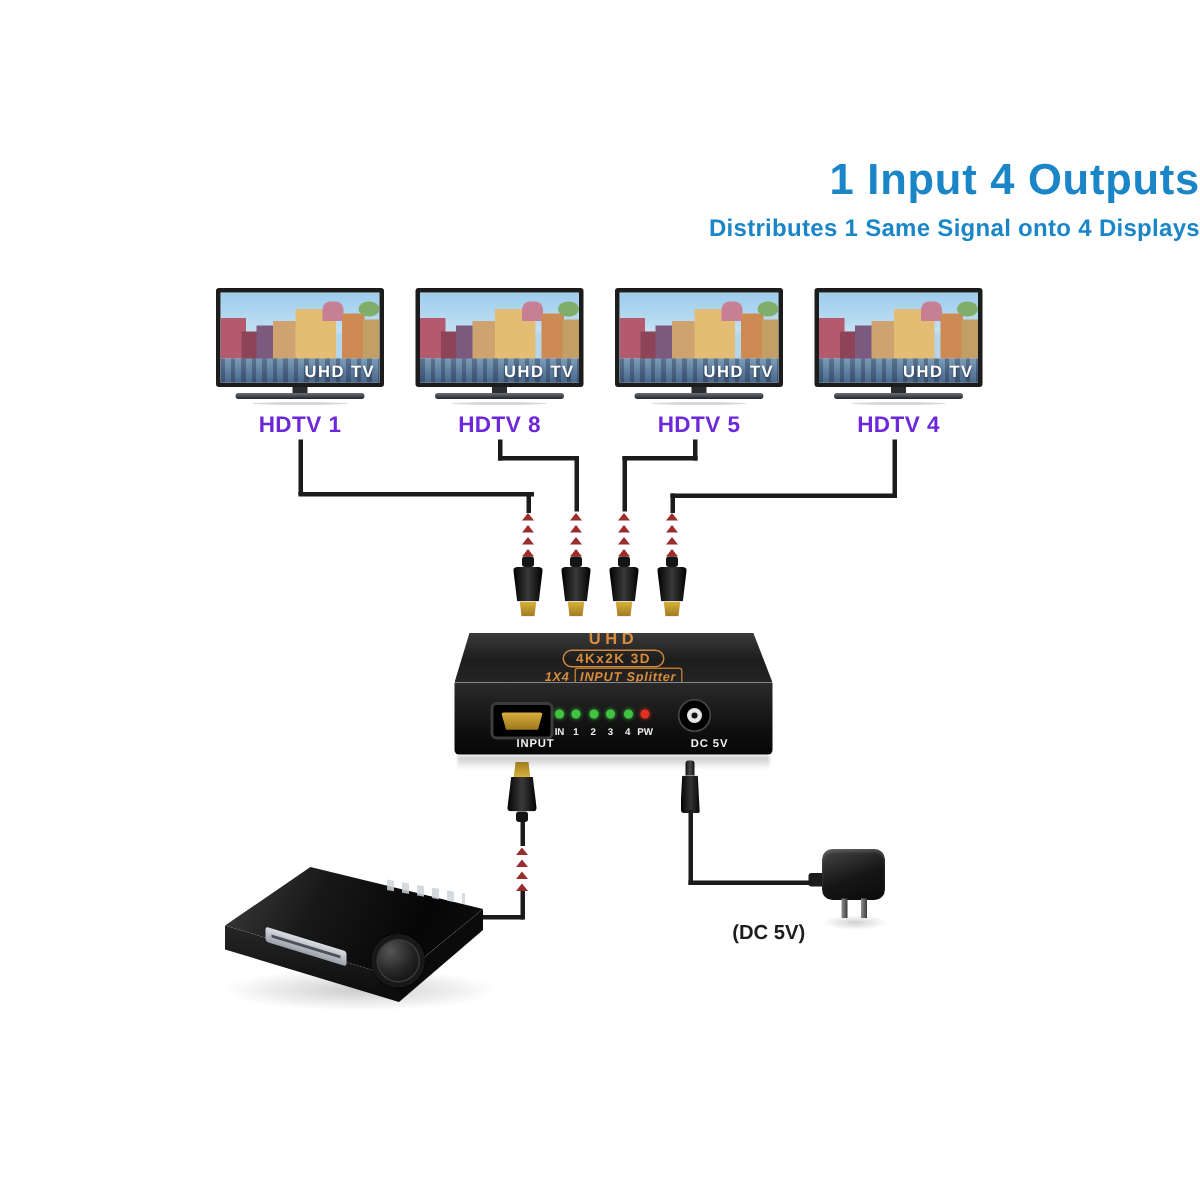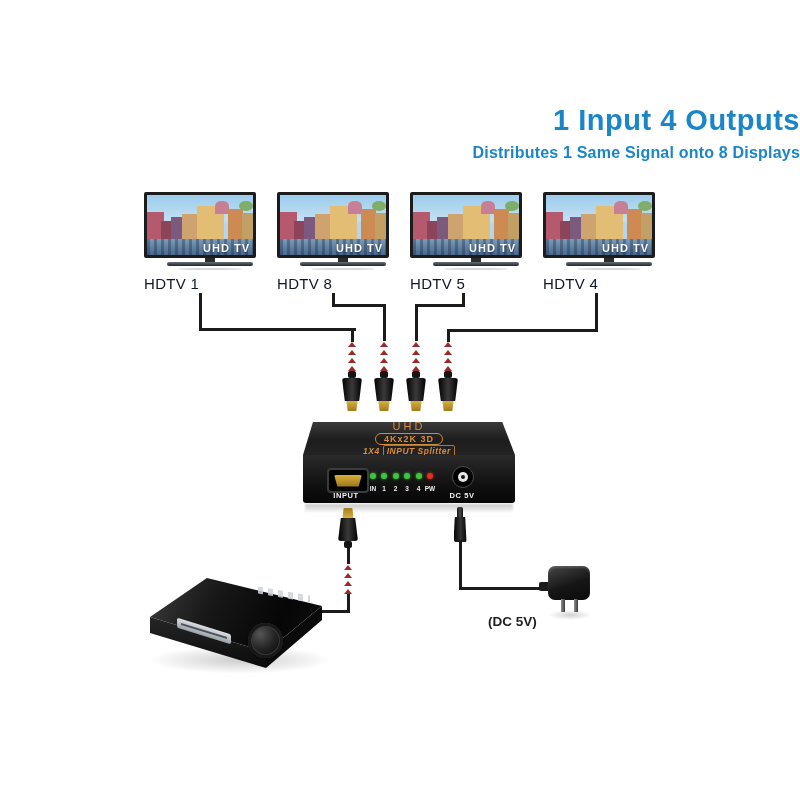--- a/index.html
+++ b/index.html
@@ -5,21 +5,21 @@
   html,body{margin:0;padding:0;background:#fff;}
   #canvas{position:relative;width:800px;height:800px;background:#fff;overflow:hidden;
           font-family:"Liberation Sans",sans-serif;}
 
   
   .hdr{position:absolute;left:0;right:0;top:104px;text-align:right;color:#1a86c8;}
   .hdr h1{margin:0;font-size:29px;font-weight:bold;letter-spacing:.5px;}
   .hdr h2{margin:7px 0 0;font-size:16px;font-weight:bold;letter-spacing:.2px;}
 
   
-  .tv{position:absolute;top:192px;width:132px;}
+  .tv{position:absolute;top:192px;width:112px;}
   .tv-screen{position:relative;width:106px;height:60px;border:3px solid #1c1c1c;border-radius:2px;
              overflow:hidden;background:linear-gradient(180deg,#9cccec 0%,#c2e0f3 42%,#b5d5ea 48%);}
   .hb{position:absolute;}
   .b1{left:0;top:28%;width:16%;height:46%;background:#b55a6e;}
   .b2{left:13%;top:44%;width:11%;height:32%;background:#8e4458;}
   .b3{left:23%;top:37%;width:11%;height:39%;background:#7c5a80;}
   .b4{left:33%;top:31%;width:15%;height:45%;background:#cfa370;}
   .b5{left:47%;top:18%;width:26%;height:58%;background:#e3bd74;}
   .b6{left:64%;top:10%;width:13%;height:22%;background:#c77f95;border-radius:40% 40% 0 0;}
   .b7{left:76%;top:24%;width:15%;height:50%;background:#cd8a52;}
@@ -27,21 +27,21 @@
   .b9{left:87%;top:10%;width:13%;height:17%;background:#7fae6a;border-radius:50%;}
   .water{position:absolute;left:0;bottom:0;width:100%;height:26%;
          background:repeating-linear-gradient(90deg,rgba(20,30,55,.32) 0 3px,rgba(0,0,0,0) 3px 7px),
                     linear-gradient(180deg,#7b9cb8,#49688e);}
   .uhd{position:absolute;right:3px;bottom:1px;color:#fff;font-weight:bold;font-size:11px;
        letter-spacing:1px;text-shadow:0 1px 2px rgba(0,0,0,.45);}
   .tv-neck{width:10px;height:5px;background:#2a2d30;margin:-1px auto 0;}
   .tv-base{width:86px;height:4px;background:linear-gradient(180deg,#697077,#23262a);
            margin:0 auto;border-radius:2px;}
   .tv-refl{width:64px;height:2px;background:#d9d9d9;margin:2px auto 0;border-radius:50%;}
-  .tv-label{margin-top:5px;font-size:15px;font-weight:normal;color:#0f172a;letter-spacing:.3px;}
+  .tv-label{text-align:center;margin-top:5px;font-size:15px;font-weight:bold;color:#6d28d9;letter-spacing:.3px;}
 
   
   .line{position:absolute;background:#1b1b1b;}
   .chevcol{position:absolute;width:8px;display:flex;flex-direction:column;gap:3px;align-items:center;}
   .chev{width:0;height:0;border-left:4px solid transparent;border-right:4px solid transparent;
         border-bottom:5px solid #9b2c2c;}
 
   
   .plug{position:absolute;width:20px;display:flex;flex-direction:column;align-items:center;}
   .p-relief{width:8px;height:7px;background:#141414;border-radius:2px;}
@@ -57,35 +57,35 @@
   .dc-tip{width:6px;height:10px;background:linear-gradient(90deg,#111,#4a4a4a,#111);border-radius:2px 2px 0 0;}
   .dc-base{width:13px;height:25px;background:linear-gradient(90deg,#050505,#333 50%,#050505);
            clip-path:polygon(10% 0,90% 0,100% 100%,0 100%);border-radius:2px;}
 
   
   .box-top{position:absolute;left:303px;top:422px;width:212px;height:33px;
            clip-path:polygon(4.7% 0,94% 0,100% 100%,0 100%);
            background:linear-gradient(180deg,#3a3a3a,#1d1d1d 55%,#242424);
            display:flex;flex-direction:column;align-items:center;justify-content:center;gap:1px;
            color:#d98c3c;text-align:center;}
-  .bt1{font-size:11px;font-weight:normal;letter-spacing:3px;line-height:11px;}
+  .bt1{font-size:11px;font-weight:bold;letter-spacing:3px;line-height:11px;}
   .bt2{font-size:9px;font-weight:bold;letter-spacing:1px;border:1px solid #cf8a3e;border-radius:7px;
        padding:0 8px;line-height:10px;text-align:center;}
   .bt3{font-size:8.5px;font-weight:bold;font-style:italic;line-height:10px;letter-spacing:.5px;}
   .bt3 .mdl{border:1px solid #b5742f;border-radius:2px;padding:0 3px;margin-left:3px;}
   .box-front{position:absolute;left:303px;top:455px;width:212px;height:48px;
              background:linear-gradient(180deg,#2a2a2a,#101010 65%,#060606);border-radius:0 0 3px 3px;}
   .box-refl{position:absolute;left:305px;top:504px;width:208px;height:9px;
             background:linear-gradient(180deg,rgba(90,90,90,.35),rgba(0,0,0,0));filter:blur(1.2px);}
   .hport{position:absolute;left:24px;top:13px;width:38px;height:21px;background:#000;
          border:2px solid #3c3c3c;border-radius:4px;display:flex;align-items:center;justify-content:center;}
   .hport-in{width:28px;height:12px;background:linear-gradient(180deg,#d9ae3a,#9a761c);
             clip-path:polygon(0 0,100% 0,88% 100%,12% 100%);border-radius:2px;}
   .flabel{position:absolute;color:#f2f2f2;font-size:7.5px;font-weight:bold;letter-spacing:.6px;
-          transform:translateX(-50%);white-space:nowrap;}
+          transform:translateX(-50%);white-space:nowrap;margin-left:11px;}
   .led{position:absolute;top:18px;width:6px;height:6px;border-radius:50%;transform:translateX(-50%);}
   .led.green{background:#3ec43e;box-shadow:0 0 3px #3ec43e;}
   .led.red{background:#e03020;box-shadow:0 0 3px #e03020;}
   .ledlab{position:absolute;top:30px;color:#eee;font-size:6.5px;font-weight:bold;transform:translateX(-50%);}
   .dcjack{position:absolute;left:149px;top:11px;width:20px;height:20px;border-radius:50%;
           background:#000;border:1px solid #4a4a4a;display:flex;align-items:center;justify-content:center;}
   .dcjack-ring{width:10px;height:10px;border-radius:50%;background:#e6e6e6;
                display:flex;align-items:center;justify-content:center;}
   .dcjack-hole{width:4px;height:4px;border-radius:50%;background:#111;}
 
@@ -123,21 +123,21 @@
   .pow-label .l1{font-size:15px;font-weight:bold;}
   .pow-label .l2{font-size:13.5px;font-weight:bold;margin-top:4px;}
 </style>
 </head>
 <body>
 
 <div id="canvas">
 
   <div class="hdr">
     <h1>1 Input 4 Outputs</h1>
-    <h2>Distributes 1 Same Signal onto 8 Displays</h2>
+    <h2>Distributes 1 Same Signal onto 4 Displays</h2>
   </div>
 
   <div class="tv" style="left:144px">
     <div class="tv-screen">
       <div class="hb b1"></div>
       <div class="hb b2"></div>
       <div class="hb b3"></div>
       <div class="hb b4"></div>
       <div class="hb b5"></div>
       <div class="hb b6"></div>

